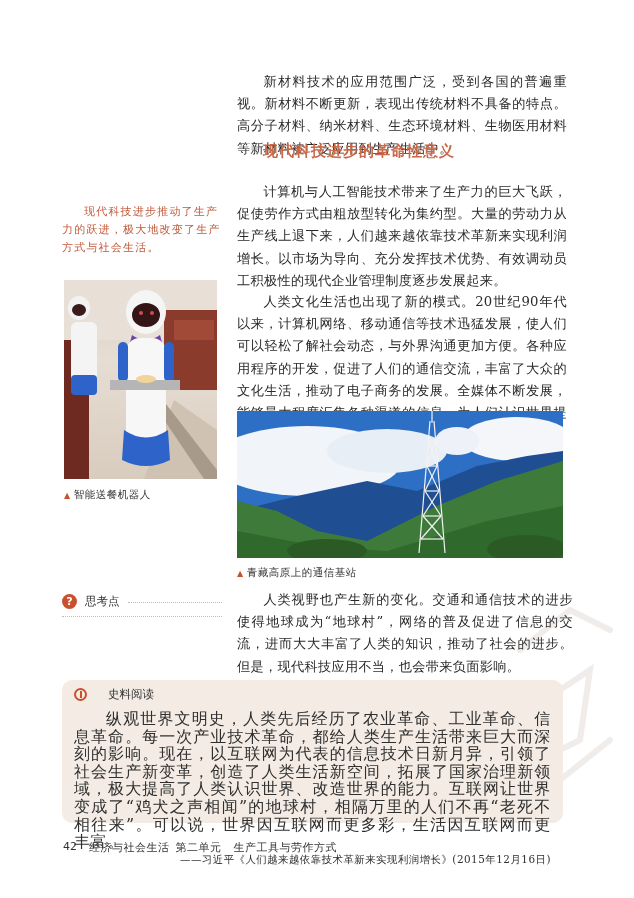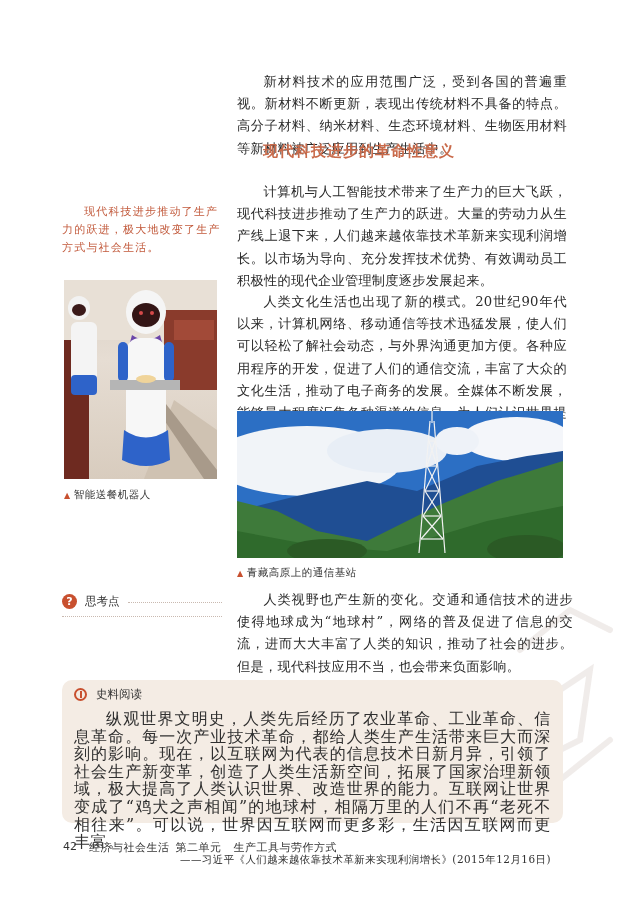--- a/index.html
+++ b/index.html
@@ -33,40 +33,40 @@
   #robot-photo { position: absolute; left: 64px; top: 280px; width: 153px; height: 199px; overflow: hidden; background: linear-gradient(#d9cfc4 0%, #e6ddd3 40%, #d8ccbe 100%); }
   .caption { position: absolute; font-size: 10.5px; color: #333; letter-spacing: 0.5px; }
   .caption .tri { color: #c8502f; font-size: 8px; margin-right: 3px; }
   #robot-caption { left: 64px; top: 488px; }
 
   #tower-photo { position: absolute; left: 237px; top: 411px; width: 326px; height: 147px; overflow: hidden; background: #2c6fc4; }
   #tower-caption { left: 237px; top: 566px; }
 
   
   #source-box { position: absolute; left: 62px; top: 680px; width: 501px; height: 143px; background: #f4ece4; border-radius: 10px; padding: 7px 12px; }
-  #source-box .hd { display: flex; align-items: center; gap: 9px; }
+  #source-box .hd { display: flex; align-items: center; gap: 21px; }
   .icon-book { width: 13px; height: 13px; border-radius: 50%; border: 2px solid #c8502f; position: relative; }
   .icon-book::after { content: ""; position: absolute; left: 3.5px; top: 1px; width: 2px; height: 7px; background: #c8502f; }
   #source-box .hd .ttl { font-family: "DejaVu Sans", "Liberation Sans", sans-serif; font-size: 11.5px; color: #333; }
   #source-box .quote { margin-top: 8px; font-size: 16px; line-height: 17.6px; text-indent: 2em; text-align: justify; color: #2f2f2f; letter-spacing: 0.8px; }
   #source-box .attr { text-align: right; font-size: 10.4px; line-height: 17.6px; color: #2f2f2f; letter-spacing: 0.5px; }
 
   #footer { position: absolute; left: 63px; top: 840px; font-size: 11px; color: #333; display: flex; gap: 12px; font-family: "DejaVu Sans", "Liberation Sans", sans-serif; }
   #footer .chap { font-family: "DejaVu Serif", serif; letter-spacing: 0.5px; }
 
   #watermark { position: absolute; left: 510px; top: 590px; width: 110px; height: 210px; opacity: 0.12; }
 </style>
 </head>
 <body>
 
 <p class="main-col para" id="intro">新材料技术的应用范围广泛，受到各国的普遍重视。新材料不断更新，表现出传统材料不具备的特点。高分子材料、纳米材料、生态环境材料、生物医用材料等新材料被广泛应用到生产生活中。</p>
 
 <h2 id="section-title">现代科技进步的革命性意义</h2>
 
-<p class="main-col para" id="para1">计算机与人工智能技术带来了生产力的巨大飞跃，现代科技进步推动了生产力的跃进。大量的劳动力从生产线上退下来，人们越来越依靠技术革新来实现利润增长。以市场为导向、充分发挥技术优势、有效调动员工积极性的现代企业管理制度逐步发展起来。</p>
+<p class="main-col para" id="para1">计算机与人工智能技术带来了生产力的巨大飞跃，促使劳作方式由粗放型转化为集约型。大量的劳动力从生产线上退下来，人们越来越依靠技术革新来实现利润增长。以市场为导向、充分发挥技术优势、有效调动员工积极性的现代企业管理制度逐步发展起来。</p>
 <p class="main-col para" id="para2">人类文化生活也出现了新的模式。20世纪90年代以来，计算机网络、移动通信等技术迅猛发展，使人们可以轻松了解社会动态，与外界沟通更加方便。各种应用程序的开发，促进了人们的通信交流，丰富了大众的文化生活，推动了电子商务的发展。全媒体不断发展，能够最大程度汇集各种渠道的信息，为人们认识世界提供了不同的视角。</p>
 
 <div class="side" id="focus">
   <p class="side-body">现代科技进步推动了生产力的跃进，极大地改变了生产方式与社会生活。</p>
 </div>
 
 <div id="robot-photo">
   <svg width="153" height="199" viewBox="0 0 153 199">
     <rect x="0" y="0" width="153" height="60" fill="#e8e0d6"></rect>
     <rect x="100" y="30" width="53" height="80" fill="#8a3b2c"></rect>

